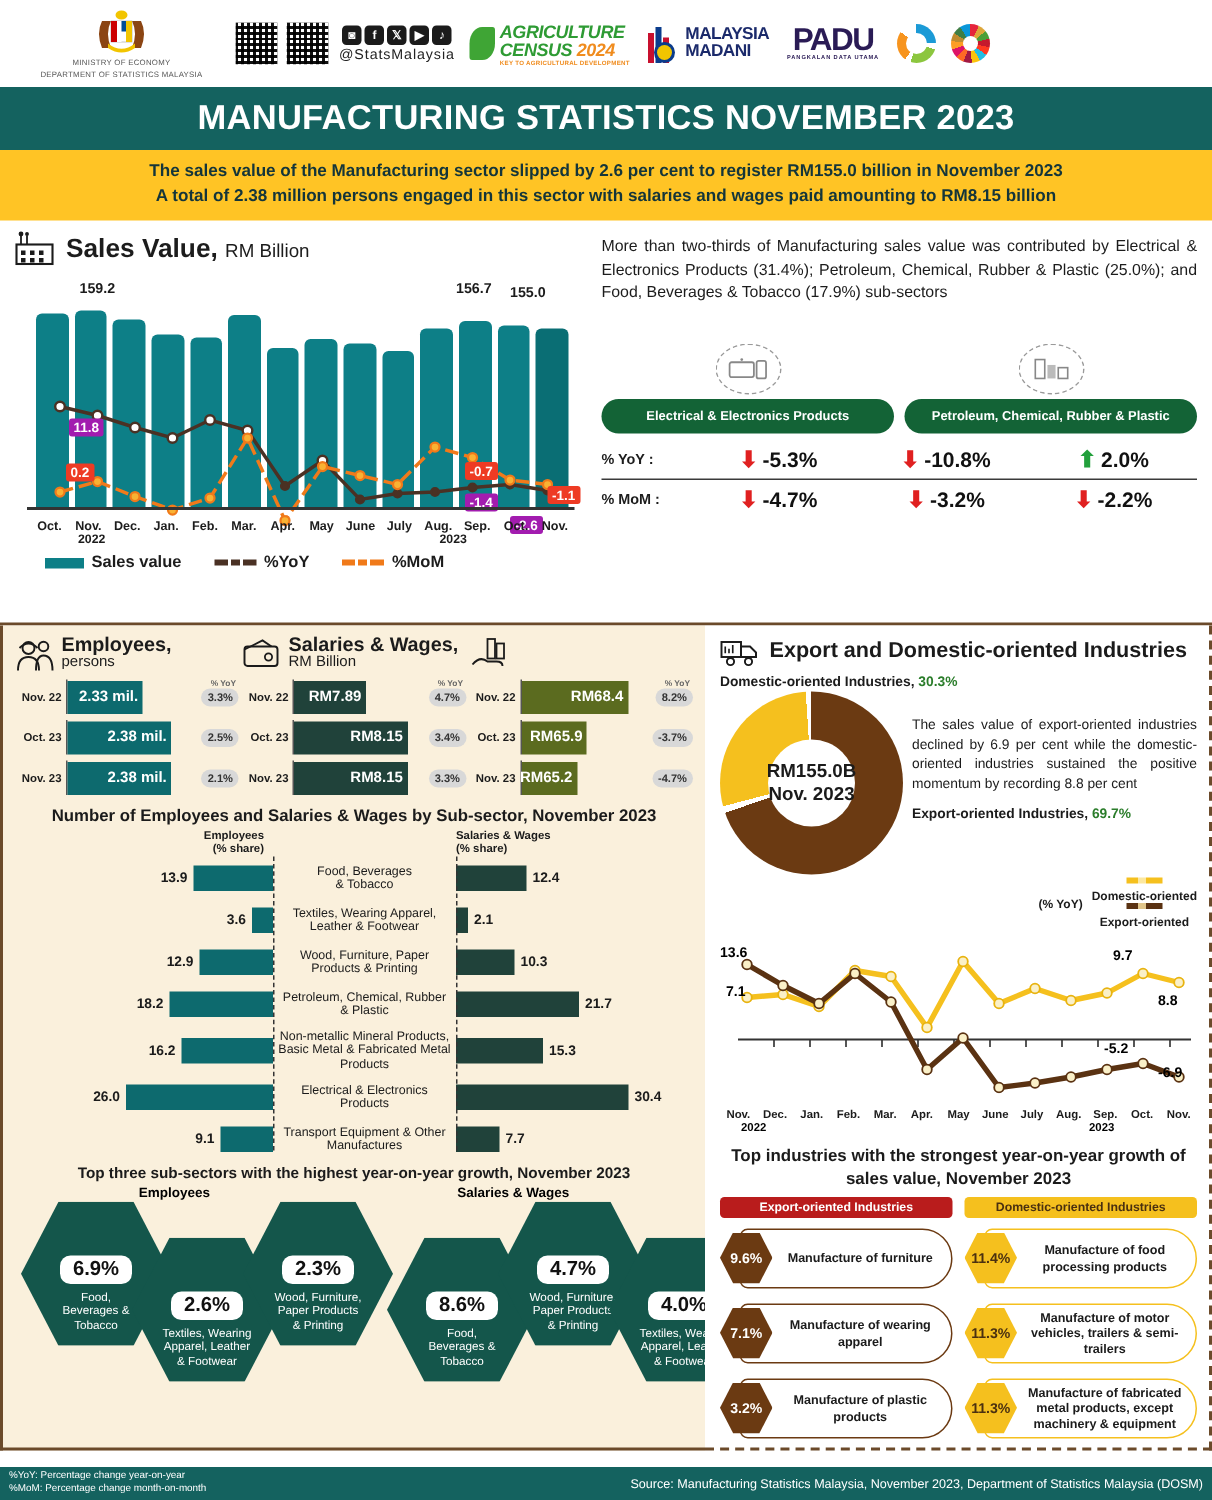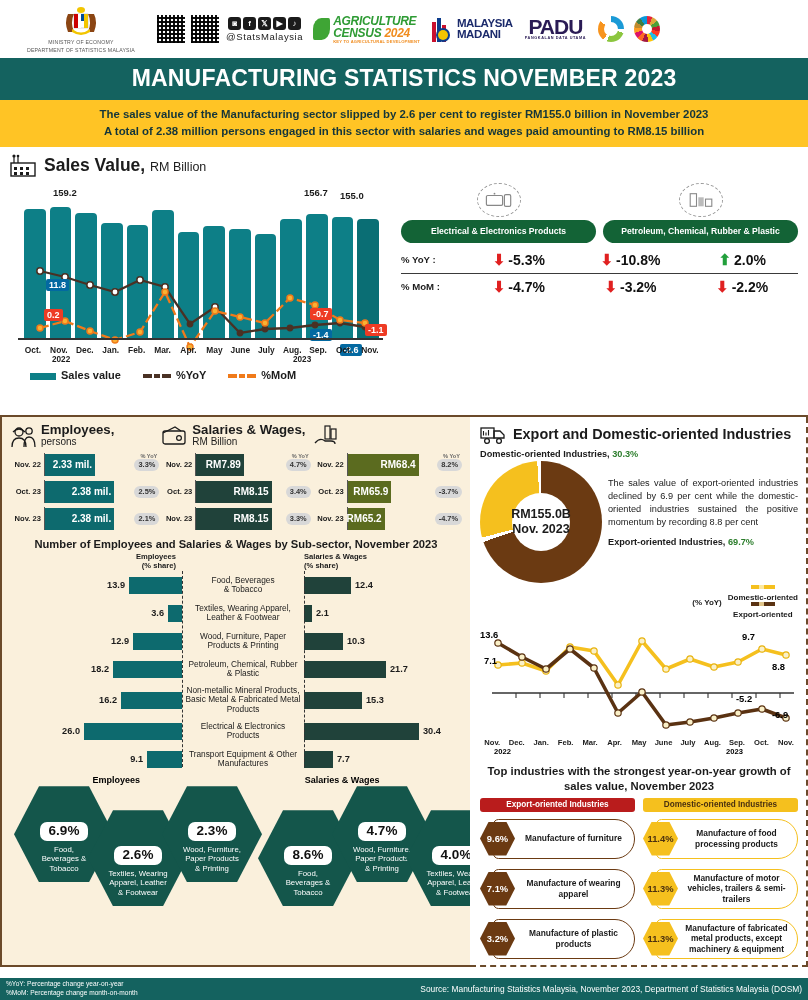--- a/index.html
+++ b/index.html
@@ -68,21 +68,21 @@
   .months span { flex:1; text-align:center; font-size:8.4px; font-weight:bold; color:#1c1c1c; }
   .yearlbl { position:absolute; font-size:8.2px; font-weight:bold; color:#1c1c1c; top:174px;}
   .legend1 { position:absolute; top:188px; left:20px; right:0; display:flex; gap:22px; align-items:center;
              font-size:11px; font-weight:bold; color:#1c1c1c; }
   .lg-sw { width:26px; height:7px; background:#0D7F87; display:inline-block; margin-right:5px; vertical-align:middle;}
   .lg-d1 { display:inline-block; width:28px; height:4px; margin-right:5px; vertical-align:middle;
            background:linear-gradient(90deg,#4A3124 0 9px,transparent 9px 11px,#4A3124 11px 17px,transparent 17px 19px,#4A3124 19px 28px);}
   .lg-d2 { display:inline-block; width:28px; height:4px; margin-right:5px; vertical-align:middle;
            background:linear-gradient(90deg,#F07A1A 0 9px,transparent 9px 11px,#F07A1A 11px 17px,transparent 17px 19px,#F07A1A 19px 28px);}
   .vallabel { position:absolute; font-size:9px; font-weight:bold; color:#fff; padding:1px 3px; border-radius:2px; }
-  .vl-brown{background:#0369a1;} .vl-orange{background:#EE3B24;}
+  .vl-brown{background:#a21caf;} .vl-orange{background:#EE3B24;}
 
   
   .sub-panel { flex:1; padding:10px 10px 0 6px; }
   .sub-text { font-size:10.6px; color:#1c1c1c; line-height:1.45; text-align:justify; }
   .pills { display:flex; gap:7px; margin-top:26px; position:relative; }
   .pill-col { flex:1; position:relative; }
   .pill-ico { width:44px;height:34px;border:1.4px dashed #9a9a9a;border-radius:50%;margin:0 auto 3px;
               display:flex;align-items:center;justify-content:center; }
   .pill { background:#136336; color:#fff; border-radius:22px; text-align:center;
           font-size:8.6px; font-weight:bold; padding:6px 3px; line-height:1.25; }
@@ -381,20 +381,21 @@
 
       <div class="legend1">
         <span><i class="lg-sw"></i><span>Sales value</span></span>
         <span><i class="lg-d1"></i><span>%YoY</span></span>
         <span><i class="lg-d2"></i><span>%MoM</span></span>
       </div>
     </div>
   </div>
 
   <div class="sub-panel">
+    <div class="sub-text">More than two-thirds of Manufacturing sales value was contributed by Electrical &amp; Electronics Products (31.4%); Petroleum, Chemical, Rubber &amp; Plastic (25.0%); and Food, Beverages &amp; Tobacco (17.9%) sub-sectors</div>
 
     <div class="pills">
       <div class="pill-col">
         <div class="pill-ico">
           <svg viewBox="0 0 30 20" width="28" height="18">
             <rect x="1" y="5" width="18" height="11" rx="1.5" fill="none" stroke="#888" stroke-width="1.3"></rect>
             <rect x="21" y="4" width="7" height="13" rx="1.5" fill="none" stroke="#888" stroke-width="1.3"></rect>
             <circle cx="10" cy="3" r="1" fill="#888"></circle>
           </svg>
         </div>
@@ -650,20 +651,21 @@
             <div class="ss-lbar" style="width:35px;"></div>
           </div>
         <div class="ss-c">Transport Equipment &amp; Other<br>Manufactures</div>
         <div class="ss-r">
             <div class="ss-rbar" style="width:29px;"></div>
             <span class="v">7.7</span>
           </div>
       </div>
     </div>
 
+    <div class="top3-title">Top three sub-sectors with the highest year-on-year growth, November 2023</div>
     <div class="hexlegend">
       <span><i class="dot"></i><span>Employees</span></span>
       <span><i class="dot"></i><span>Salaries &amp; Wages</span></span>
     </div>
 
     <div class="hexband">
       <div class="hex" style="left:4px;top:0;">
         <div class="cap">6.9%</div>
         <div>Food,<br>Beverages &amp;<br>Tobacco</div>
       </div>

